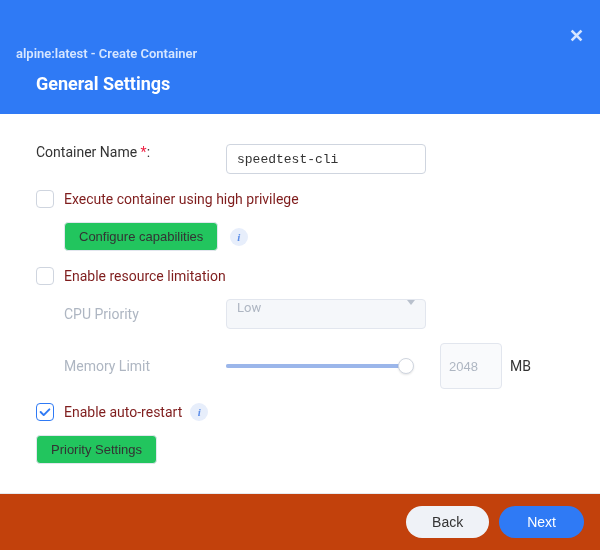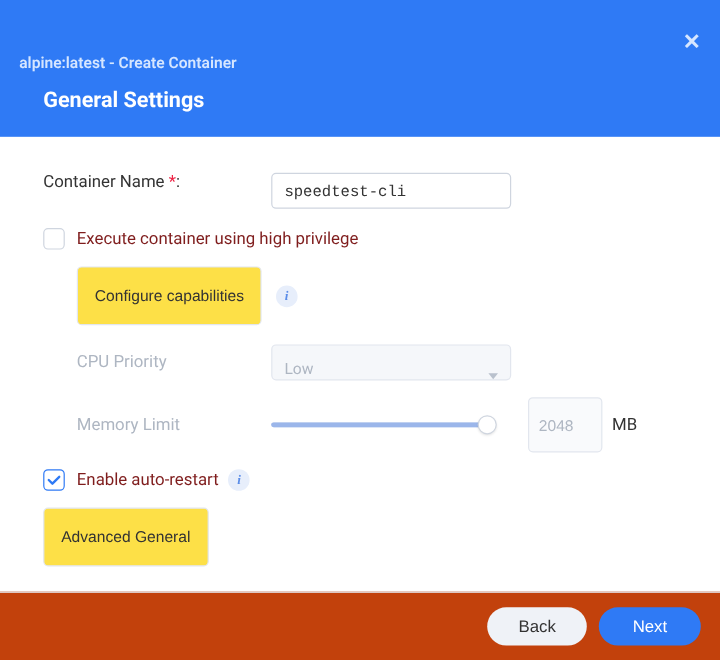--- a/index.html
+++ b/index.html
@@ -94,24 +94,24 @@
     .checkbox.checked .checkmark { display: block; }
     .check-label {
       font-size: 14px;
       color: #7f1d1d;
     }
     .sub-block {
       margin-left: 28px;
       margin-bottom: 16px;
     }
     .btn-secondary {
-      background: #fde047;
+      background: #22c55e;
       border: 1px solid #e2e6ee;
       border-radius: 4px;
-      padding: 16px 14px;
+      padding: 6px 14px;
       font-size: 13px;
       color: #333;
       cursor: pointer;
     }
     .info-icon {
       display: inline-flex;
       align-items: center;
       justify-content: center;
       width: 18px;
       height: 18px;
@@ -139,21 +139,21 @@
     }
     .select-disabled {
       flex: 0 0 200px;
       height: 30px;
       border: 1px solid #e2e6ee;
       border-radius: 4px;
       background: #f5f7fa;
       color: #aeb6c2;
       padding: 0 10px;
       display: flex;
-      align-items: flex-end;
+      align-items: flex-start;
       justify-content: space-between;
       font-size: 13px;
       cursor: default;
     }
     .caret-down {
       width: 0; height: 0;
       border-left: 4px solid transparent;
       border-right: 4px solid transparent;
       border-top: 5px solid #b9c1cd;
     }
@@ -259,20 +259,26 @@
       
     </div>
     <span class="check-label">Execute container using high privilege</span>
   </div>
 
   <div class="sub-block">
     <button class="btn-secondary">Configure capabilities</button>
     <span class="info-icon">i</span>
   </div>
 
+  <div class="check-row">
+    <div class="checkbox">
+      
+    </div>
+    <span class="check-label">Enable resource limitation</span>
+  </div>
 
   <div class="sub-row">
     <div class="sub-label">CPU Priority</div>
     <div class="select-disabled">
       <span>Low</span>
       <span class="caret-down"></span>
     </div>
   </div>
 
   <div class="sub-row">
@@ -291,21 +297,21 @@
     <div class="checkbox checked">
       <svg class="checkmark" viewBox="0 0 16 16">
           <path d="M3 8 L6.5 11.5 L13 5" stroke="#2f7af5" stroke-width="2.2" fill="none" stroke-linecap="round" stroke-linejoin="round"></path>
         </svg>
     </div>
     <span class="check-label">Enable auto-restart</span>
     <span class="info-icon">i</span>
   </div>
 
   <div style="margin-top:4px;">
-    <button class="btn-secondary">Advanced General</button>
+    <button class="btn-secondary">Priority Settings</button>
   </div>
 
 </div>
 
 <div class="footer">
   <button class="btn-back">Back</button>
   <button class="btn-next">Next</button>
 </div>
 
 </body></html>

